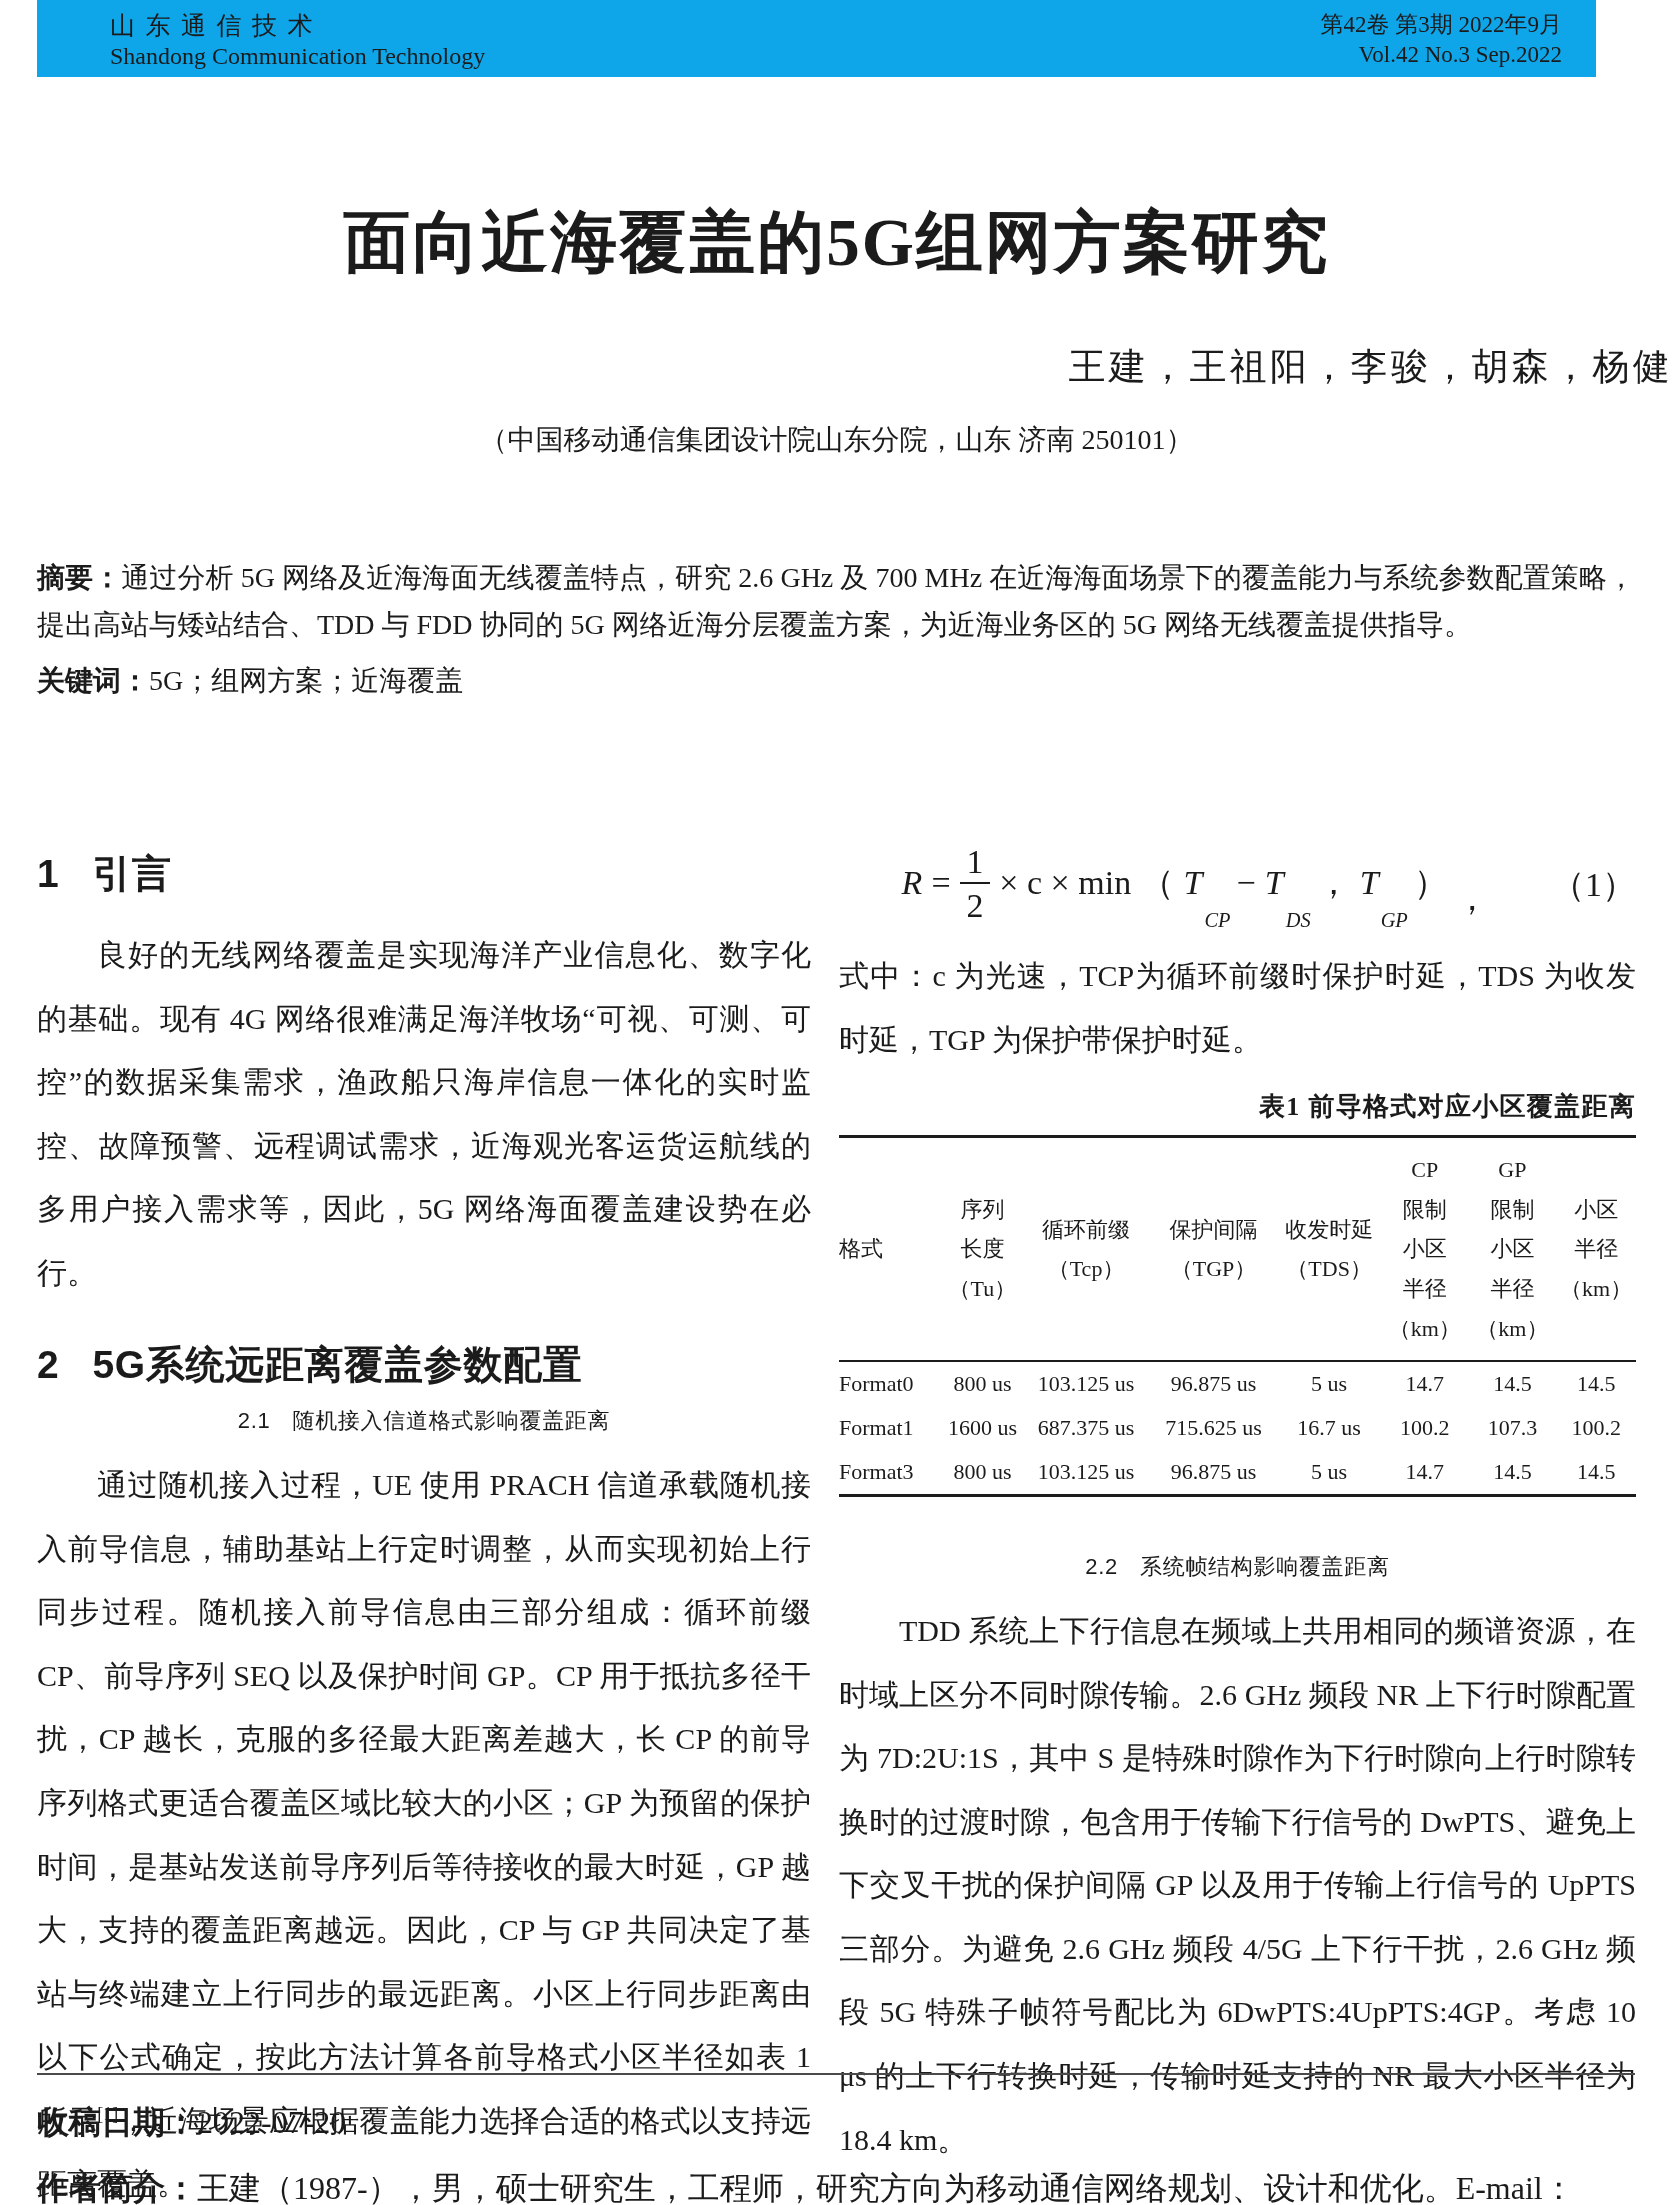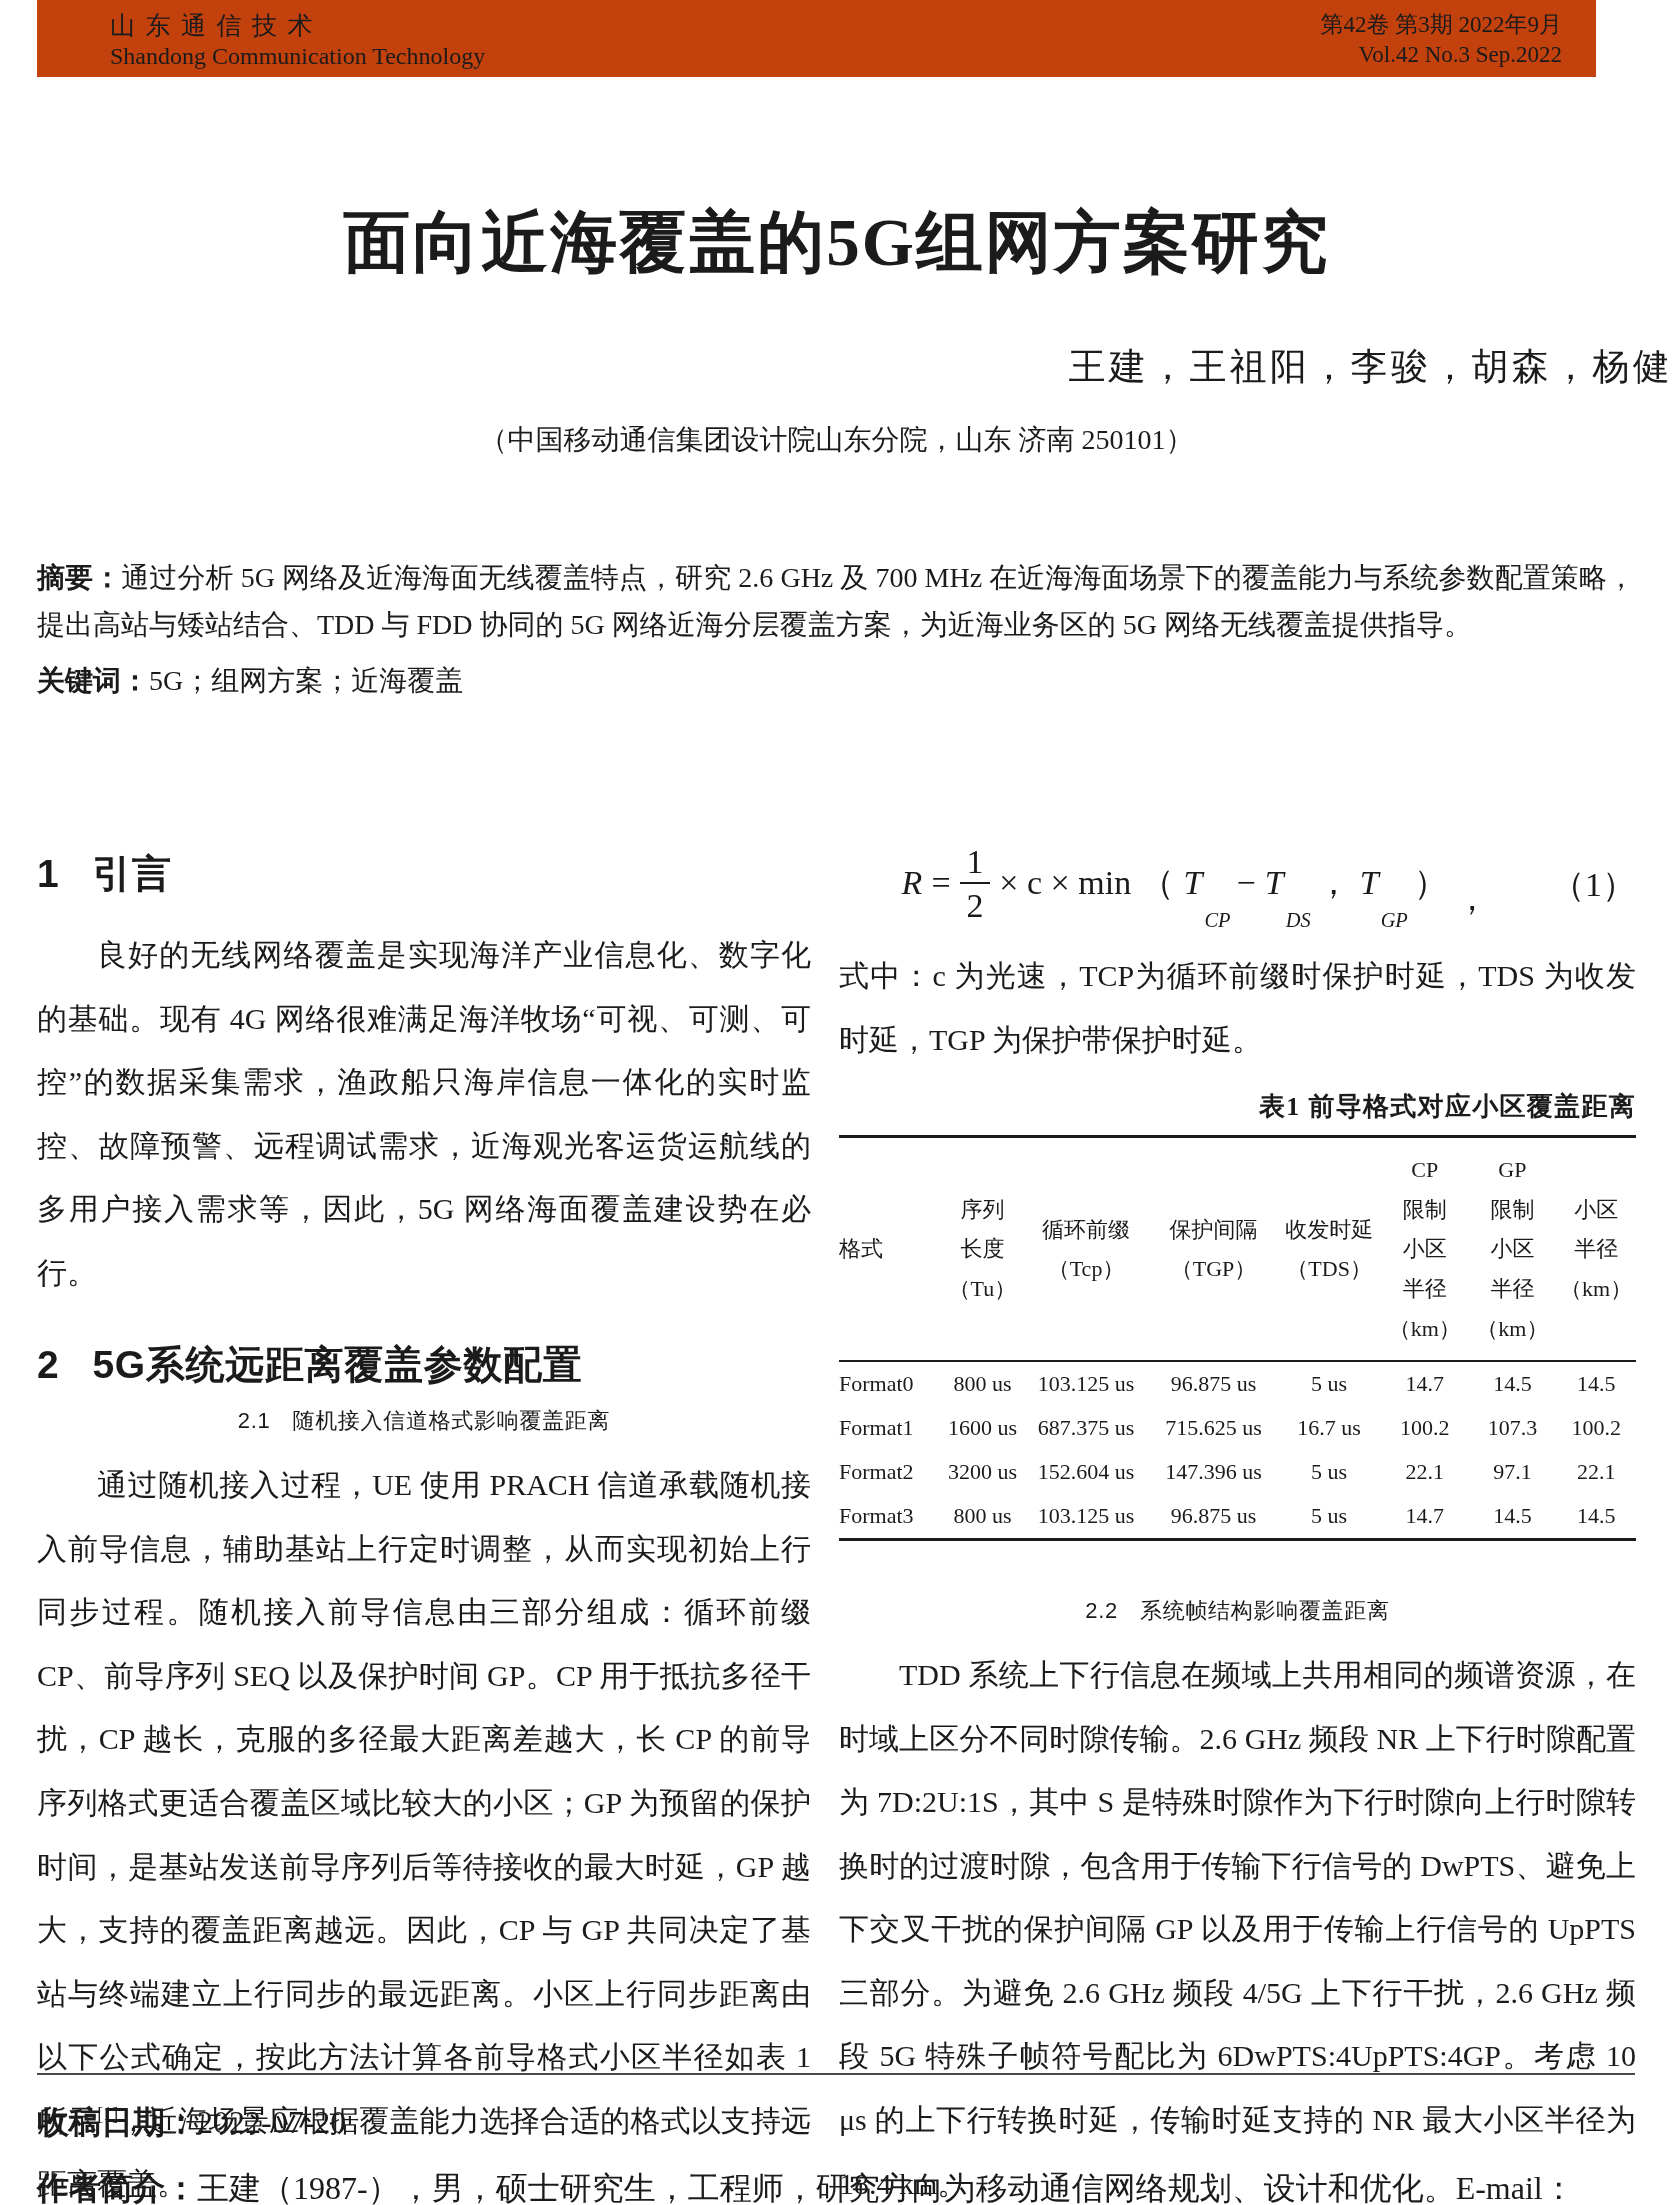--- a/index.html
+++ b/index.html
@@ -5,21 +5,21 @@
   html,body { margin:0; padding:0; background:#ffffff; }
   .page {
     position:relative; width:1673px; height:2205px; background:#ffffff;
     color:#1b1b1b; font-family:"Liberation Serif","DejaVu Serif",serif;
     overflow:hidden;
   }
 
   
   .jheader {
     position:absolute; left:37px; top:0; width:1559px; height:77px;
-    background:#c2410c; box-sizing:border-box;
+    background:#0ea5e9; box-sizing:border-box;
     display:flex; justify-content:space-between; align-items:center;
     padding:4px 34px 0 73px;
   }
   .jname-cn { font-size:25px; letter-spacing:10.5px; line-height:1.2; }
   .jname-en { font-size:24px; letter-spacing:0; line-height:1.25; }
   .jh-right { text-align:right; }
   .issue-cn { font-size:23px; line-height:1.25; }
   .issue-en { font-size:23px; line-height:1.3; }
 
   
@@ -221,30 +221,20 @@
           <td>Format1</td>
           <td>1600 us</td>
           <td>687.375 us</td>
           <td>715.625 us</td>
           <td>16.7 us</td>
           <td>100.2</td>
           <td>107.3</td>
           <td>100.2</td>
         </tr>
         <tr>
-          <td>Format2</td>
-          <td>3200 us</td>
-          <td>152.604 us</td>
-          <td>147.396 us</td>
-          <td>5 us</td>
-          <td>22.1</td>
-          <td>97.1</td>
-          <td>22.1</td>
-        </tr>
-        <tr>
           <td>Format3</td>
           <td>800 us</td>
           <td>103.125 us</td>
           <td>96.875 us</td>
           <td>5 us</td>
           <td>14.7</td>
           <td>14.5</td>
           <td>14.5</td>
         </tr>
       </tbody>

